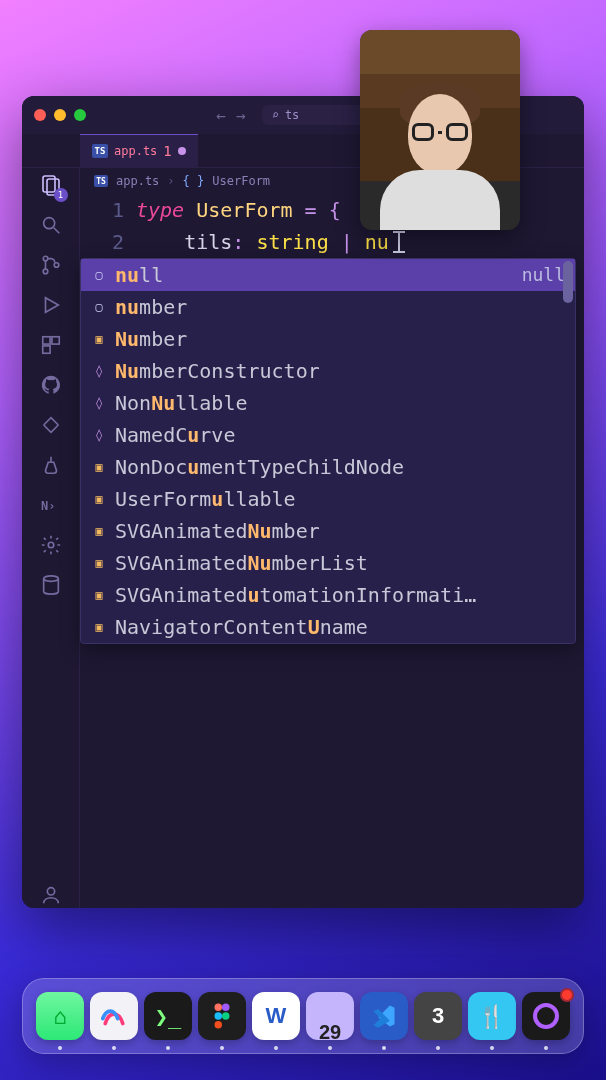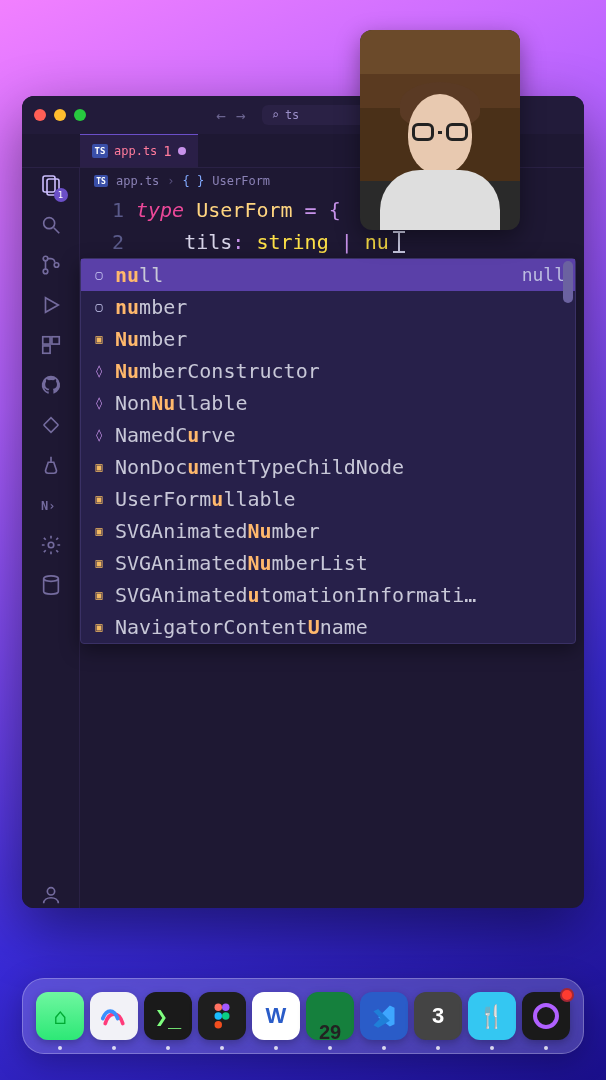--- a/index.html
+++ b/index.html
@@ -233,21 +233,21 @@
   }
   .dock-item .red-badge {
     position: absolute; top: -4px; right: -4px; width: 14px; height: 14px;
     background: #ff3b30; border-radius: 50%; border: 2px solid rgba(30,10,60,0.4);
   }
   .di1 { background: linear-gradient(#6ff7a0,#2de876); color:#0a3; }
   .di2 { background: #f2f2f7; }
   .di3 { background: #1a1a1a; color: #7fff7f; }
   .di4 { background: #1e1e1e; }
   .di5 { background: #fff; color: #2a5cc8; }
-  .di6 { background: #15803d; color: #ff3b30; gap: 32px; }
+  .di6 { background: #c4b5fd; color: #ff3b30; gap: 32px; }
   .di7 { background: #2a5cc8; color: #fff; }
   .di8 { background: #f5f5f5; color: #333; }
   .di9 { background: #34c7f2; color: #fff; }
   .di10 { background: #1a1a1a; color: #b060ff; }
 
   .di2 svg, .di4 svg { width: 30px; height: 30px; }
 </style>
 </head>
 <body>
 

